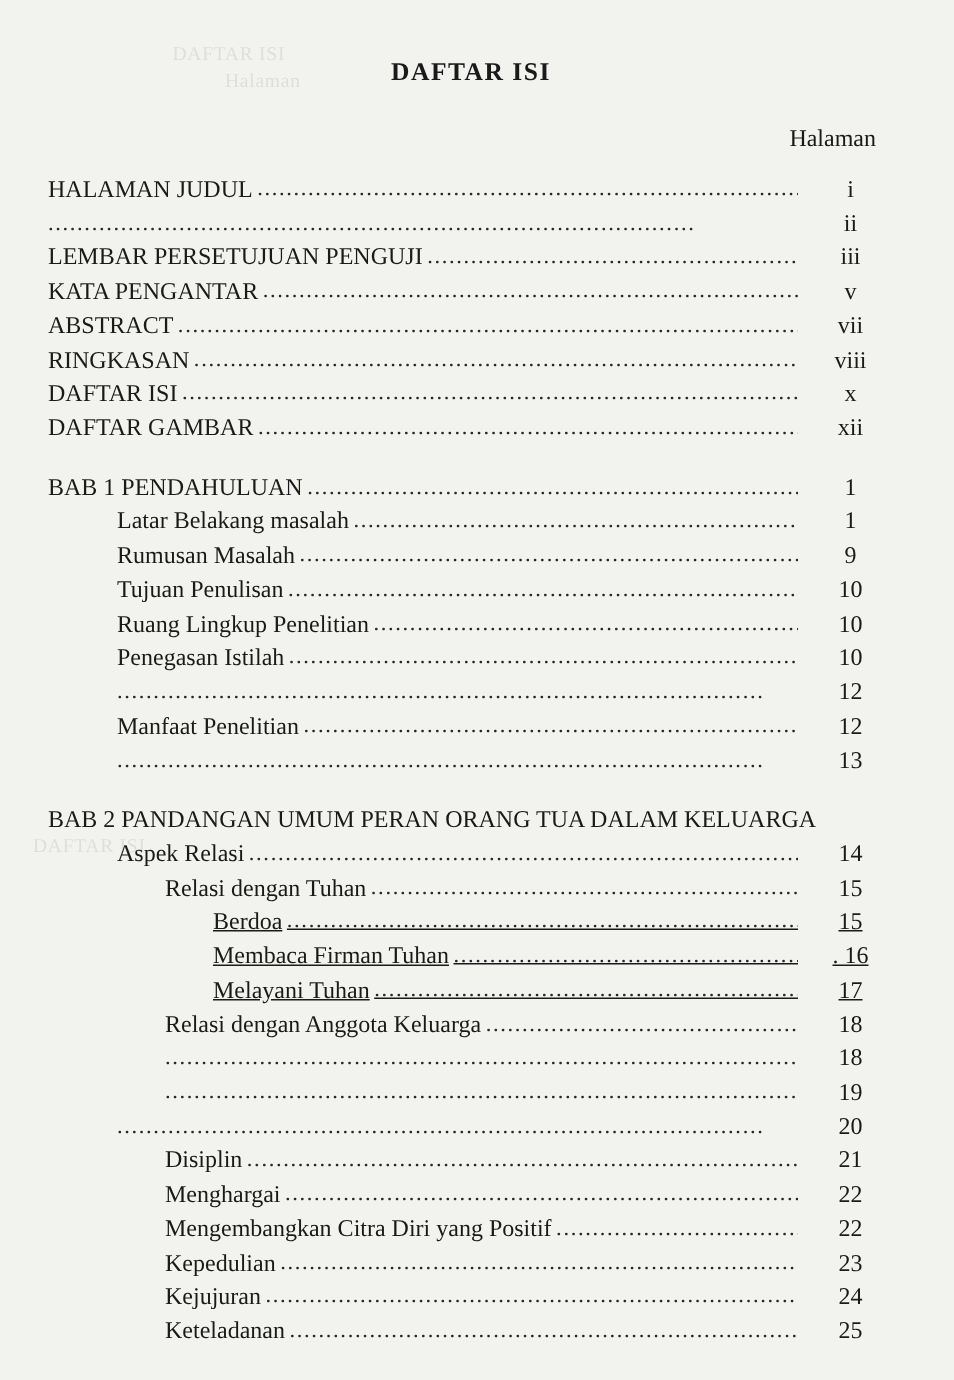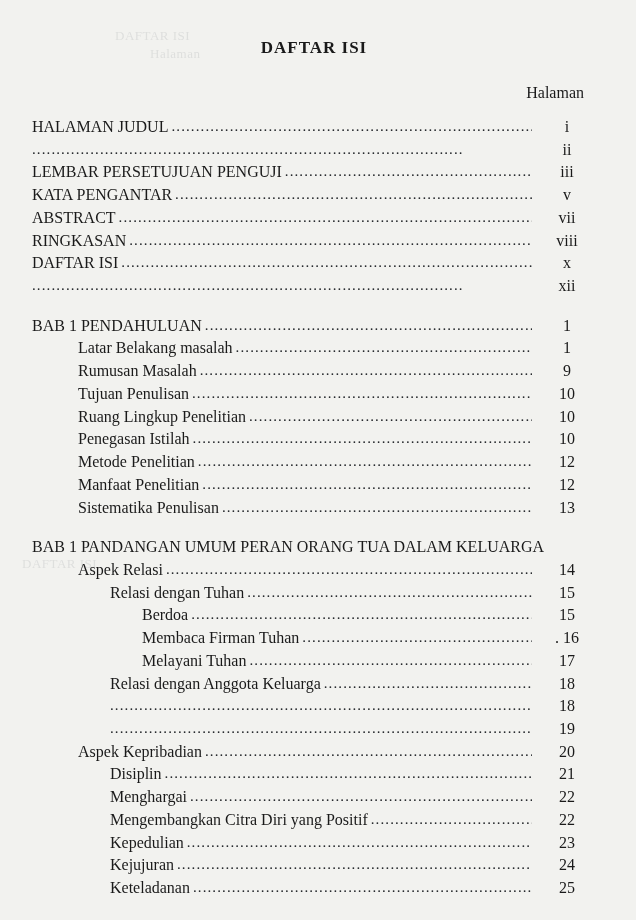--- a/index.html
+++ b/index.html
@@ -72,21 +72,21 @@
     flex: 0 0 58px;
     text-align: center;
     padding-left: 6px;
   }
   .row.nodots .dots { visibility: hidden; }
   .row.nopage .page-no { visibility: hidden; }
 
   .ind-0 { padding-left: 0px; }
   .ind-1 { padding-left: 46px; justify-content: center; }
   .ind-2 { padding-left: 78px; }
-  .ind-3 { padding-left: 110px; }
+  .ind-3 { padding-left: 110px; text-decoration: underline; }
 
   .gap-before { margin-top: 17px; align-items: flex-end; }
 </style>
 </head>
 <body>
 
 <div class="page">
 
   <div class="ghost" style="left:115px; top:28px;">DAFTAR ISI</div>
   <div class="ghost" style="left:150px; top:46px;">Halaman</div>
@@ -125,20 +125,21 @@
         <span class="label">RINGKASAN</span>
         <span class="dots">.........................................................................................</span>
         <span class="page-no">viii</span>
       </div>
       <div class="row ind-0">
         <span class="label">DAFTAR ISI</span>
         <span class="dots">.........................................................................................</span>
         <span class="page-no">x</span>
       </div>
       <div class="row ind-0">
+        <span class="label">DAFTAR GAMBAR</span>
         <span class="dots">.........................................................................................</span>
         <span class="page-no">xii</span>
       </div>
       <div class="row ind-0 gap-before">
         <span class="label">BAB 1 PENDAHULUAN</span>
         <span class="dots">.........................................................................................</span>
         <span class="page-no">1</span>
       </div>
       <div class="row ind-1">
         <span class="label">Latar Belakang masalah</span>
@@ -159,36 +160,34 @@
         <span class="label">Ruang Lingkup Penelitian</span>
         <span class="dots">.........................................................................................</span>
         <span class="page-no">10</span>
       </div>
       <div class="row ind-1">
         <span class="label">Penegasan Istilah</span>
         <span class="dots">.........................................................................................</span>
         <span class="page-no">10</span>
       </div>
       <div class="row ind-1">
-        <span class="label">Metode Penelitian</span>
         <span class="dots">.........................................................................................</span>
         <span class="page-no">12</span>
       </div>
       <div class="row ind-1">
         <span class="label">Manfaat Penelitian</span>
         <span class="dots">.........................................................................................</span>
         <span class="page-no">12</span>
       </div>
       <div class="row ind-1">
-        <span class="label">Sistematika Penulisan</span>
         <span class="dots">.........................................................................................</span>
         <span class="page-no">13</span>
       </div>
       <div class="row ind-0 nodots nopage gap-before">
-        <span class="label">BAB 1 PANDANGAN UMUM PERAN ORANG TUA DALAM KELUARGA</span>
+        <span class="label">BAB 2 PANDANGAN UMUM PERAN ORANG TUA DALAM KELUARGA</span>
         <span class="dots">.........................................................................................</span>
         <span class="page-no"></span>
       </div>
       <div class="row ind-1">
         <span class="label">Aspek Relasi</span>
         <span class="dots">.........................................................................................</span>
         <span class="page-no">14</span>
       </div>
       <div class="row ind-2">
         <span class="label">Relasi dengan Tuhan</span>
@@ -217,21 +216,20 @@
       </div>
       <div class="row ind-2">
         <span class="dots">.........................................................................................</span>
         <span class="page-no">18</span>
       </div>
       <div class="row ind-2">
         <span class="dots">.........................................................................................</span>
         <span class="page-no">19</span>
       </div>
       <div class="row ind-1">
-        <span class="label">Aspek Kepribadian</span>
         <span class="dots">.........................................................................................</span>
         <span class="page-no">20</span>
       </div>
       <div class="row ind-2">
         <span class="label">Disiplin</span>
         <span class="dots">.........................................................................................</span>
         <span class="page-no">21</span>
       </div>
       <div class="row ind-2">
         <span class="label">Menghargai</span>

